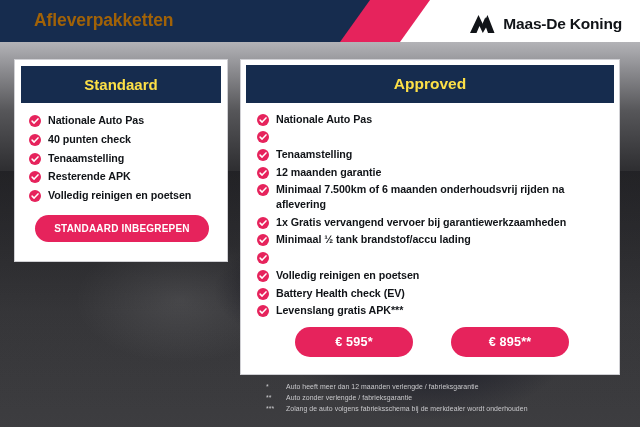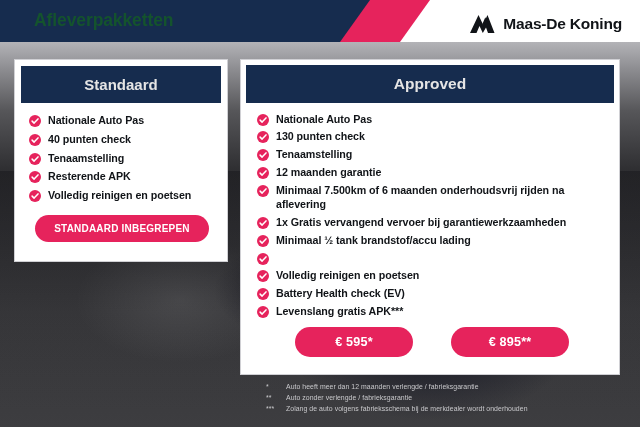--- a/index.html
+++ b/index.html
@@ -57,21 +57,21 @@
     left: 340px; top: 0;
     width: 90px; height: 42px;
     background: #e6235c;
     clip-path: polygon(30px 0, 90px 0, 60px 42px, 0 42px);
   }
   .topbar-title {
     position: absolute;
     left: 34px; top: 10px;
     font-size: 17.5px;
     font-weight: bold;
-    color: #14532d;
+    color: #a16207;
     letter-spacing: -0.1px;
   }
   .brand {
     position: absolute;
     right: 18px; top: 0;
     height: 48px;
     display: flex;
     align-items: center;
     gap: 8px;
   }
@@ -88,21 +88,21 @@
   .card {
     position: absolute;
     background: #ffffff;
     border: 1px solid #d0d0d4;
   }
   .card-std  { left: 14px;  top: 59px;  width: 214px; height: 203px; }
   .card-appr { left: 240px; top: 59px;  width: 380px; height: 316px; }
 
   .card-head {
     background: #162c4e;
-    color: #e5e5e5;
+    color: #fde047;
     text-align: center;
     font-weight: bold;
     font-size: 15px;
     line-height: 1;
     padding: 11px 4px 11px;
   }
   .card-std .card-head  { margin: 6px 6px 0 6px; }
   .card-appr .card-head { margin: 5px 5px 0 5px; font-size: 15.5px; }
 
   .card-body { padding: 10px 10px 8px 14px; }
@@ -262,21 +262,20 @@
               <circle cx="6" cy="6" r="6" fill="#e6235c"></circle>
               <path d="M3.1 6.1 L5.1 8.1 L9 3.9" stroke="#fff" stroke-width="1.5" fill="none" stroke-linecap="round" stroke-linejoin="round"></path>
             </svg>
           <span class="feat-text">Nationale Auto Pas</span>
         </li>
         <li>
           <svg class="check" viewBox="0 0 12 12">
               <circle cx="6" cy="6" r="6" fill="#e6235c"></circle>
               <path d="M3.1 6.1 L5.1 8.1 L9 3.9" stroke="#fff" stroke-width="1.5" fill="none" stroke-linecap="round" stroke-linejoin="round"></path>
             </svg>
-          <span class="feat-text">130 punten check</span>
         </li>
         <li>
           <svg class="check" viewBox="0 0 12 12">
               <circle cx="6" cy="6" r="6" fill="#e6235c"></circle>
               <path d="M3.1 6.1 L5.1 8.1 L9 3.9" stroke="#fff" stroke-width="1.5" fill="none" stroke-linecap="round" stroke-linejoin="round"></path>
             </svg>
           <span class="feat-text">Tenaamstelling</span>
         </li>
         <li>
           <svg class="check" viewBox="0 0 12 12">

